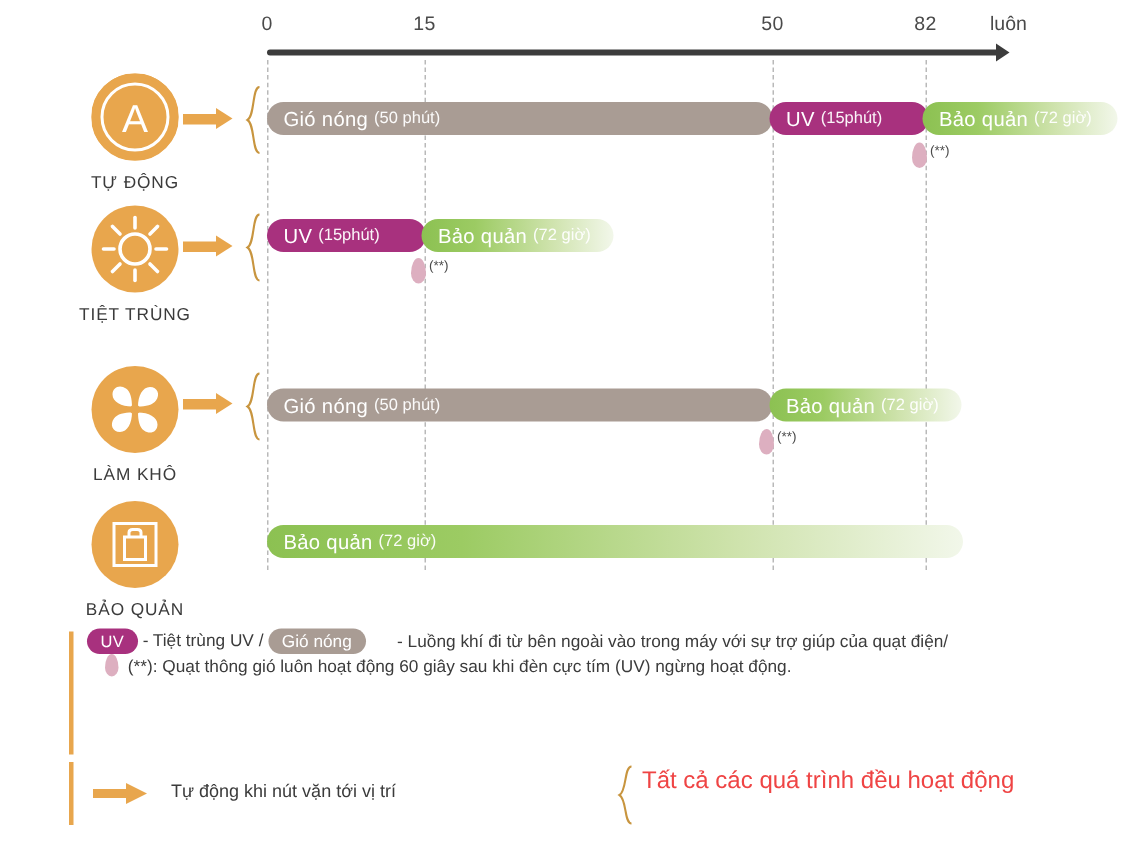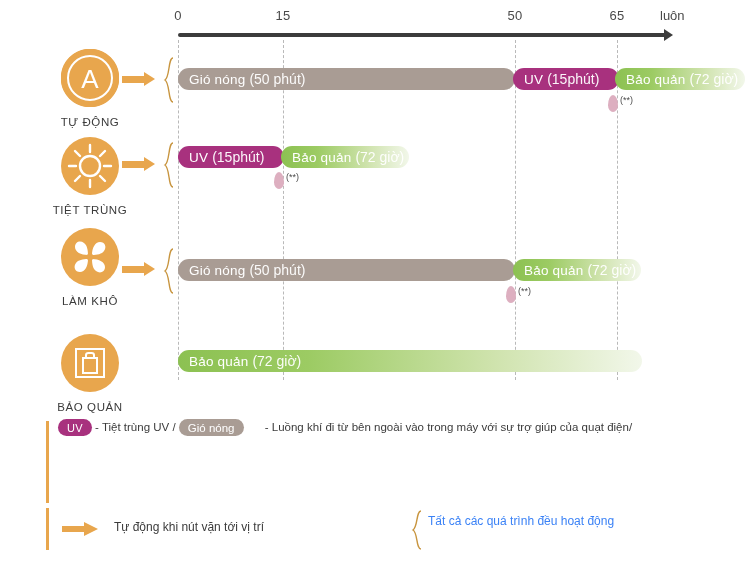--- a/index.html
+++ b/index.html
@@ -53,21 +53,21 @@
   .brace{position:absolute;width:12px;}
   .brace svg{display:block;}
 
   
   .bar{
     position:absolute;height:22px;border-radius:11px;
     display:flex;align-items:center;padding-left:11px;box-sizing:border-box;
     color:#ffffff;white-space:nowrap;overflow:hidden;
   }
   .bar .t1{font-size:13.5px;letter-spacing:.2px;}
-  .bar .t2{font-size:14px;margin-left:4px;opacity:.95;}
+  .bar .t2{font-size:11px;margin-left:4px;opacity:.95;}
   .bar.hot{background:#a99c94;}
   .bar.uv{background:#a8317e;}
   .bar.keep{background:linear-gradient(to right,#8cc152 0%,#9ccb63 28%,#cfe3ad 68%,#f2f7ea 100%);}
 
   
   .fanmark{position:absolute;}
   .fanmark .blob{
     width:10px;height:17px;border-radius:50% 50% 50% 50%/60% 60% 40% 40%;
     background:#ddafc0;position:absolute;left:0;top:0;
   }
@@ -89,32 +89,32 @@
     display:inline-block;width:9px;height:15px;background:#ddafc0;
     border-radius:50% 50% 50% 50%/60% 60% 40% 40%;vertical-align:-3px;margin-right:3px;
   }
 
   
   .bottom{position:absolute;left:46px;top:508px;width:690px;height:46px;text-align:right;}
   .bottom-rule{position:absolute;left:0;top:0;width:3px;height:42px;background:#e8a64d;}
   .bottom-arrow{position:absolute;left:16px;top:14px;width:36px;height:14px;}
   .bottom-text{position:absolute;left:68px;top:12px;font-size:12px;color:#3b3b3b;white-space:nowrap;}
   .bottom-brace{position:absolute;left:365px;top:2px;}
-  .bottom-right{position:absolute;left:382px;top:4px;font-size:12px;line-height:18px;color:#3b82f6;white-space:nowrap;}
+  .bottom-right{position:absolute;left:382px;top:4px;font-size:16px;line-height:18px;color:#ef4444;white-space:nowrap;}
 </style>
 </head>
 <body>
 
 <div class="stage">
 
   <div>
     <div class="tick-label" style="left:178px">0</div>
     <div class="tick-label" style="left:283px">15</div>
     <div class="tick-label" style="left:515px">50</div>
-    <div class="tick-label" style="left:617px">65</div>
+    <div class="tick-label" style="left:617px">82</div>
     <div class="unit-label">luôn</div>
     <div class="axis-line"></div>
     <div class="axis-arrow"></div>
     <div class="gridline" style="left:178px"></div>
     <div class="gridline" style="left:283px"></div>
     <div class="gridline" style="left:515px"></div>
     <div class="gridline" style="left:617px"></div>
   </div>
 
   <div class="mode" style="top:49px">
@@ -190,21 +190,21 @@
   </div>
   <div class="bar keep" style="left:281px;top:146px;width:128px">
     <span class="t1">Bảo quản</span>
     <span class="t2">(72 giờ)</span>
   </div>
   <div class="fanmark" style="left:274px;top:172px">
     <div class="blob"></div>
     <div class="star">(**)</div>
   </div>
 
-  <div class="mode" style="top:228px">
+  <div class="mode" style="top:244px">
     <div class="circle">
       <svg width="58" height="58" viewBox="0 0 58 58">
         <circle cx="29" cy="29" r="28" fill="#e8a64d"></circle>
         <g fill="#ffffff">
           <path d="M27 27 C20 27 14 24 14 19 C14 14 19 12 23 15 C26 17 27 22 27 27 Z"></path>
           <path d="M31 27 C31 20 34 14 39 14 C44 14 46 19 43 23 C41 26 36 27 31 27 Z"></path>
           <path d="M31 31 C38 31 44 34 44 39 C44 44 39 46 35 43 C32 41 31 36 31 31 Z"></path>
           <path d="M27 31 C27 38 24 44 19 44 C14 44 12 39 15 35 C17 32 22 31 27 31 Z"></path>
         </g>
         <circle cx="29" cy="29" r="3.4" fill="#e8a64d"></circle>
@@ -257,20 +257,24 @@
 
     <div class="lg-row lg-line">
       <span class="pill uv">UV</span>
       <span>- Tiệt trùng UV /</span>
       <span class="pill hot">Gió nóng</span>
       <span style="margin-left:18px">- Luồng khí đi từ bên ngoài vào trong máy với sự trợ giúp của quạt điện/</span>
     </div>
 
 
 
+    <div class="lg-row lg-line" style="margin-left:24px">
+      <span class="foot-blob"></span>
+      <span>(**): Quạt thông gió luôn hoạt động 60 giây sau khi đèn cực tím (UV) ngừng hoạt động.</span>
+    </div>
   </div>
 
   <div class="bottom">
     <div class="bottom-rule"></div>
     <div class="bottom-arrow">
       <svg width="36" height="14" viewBox="0 0 36 14">
         <rect x="0" y="4" width="24" height="6" fill="#e8a64d"></rect>
         <path d="M22 0 L36 7 L22 14 Z" fill="#e8a64d"></path>
       </svg>
     </div>

